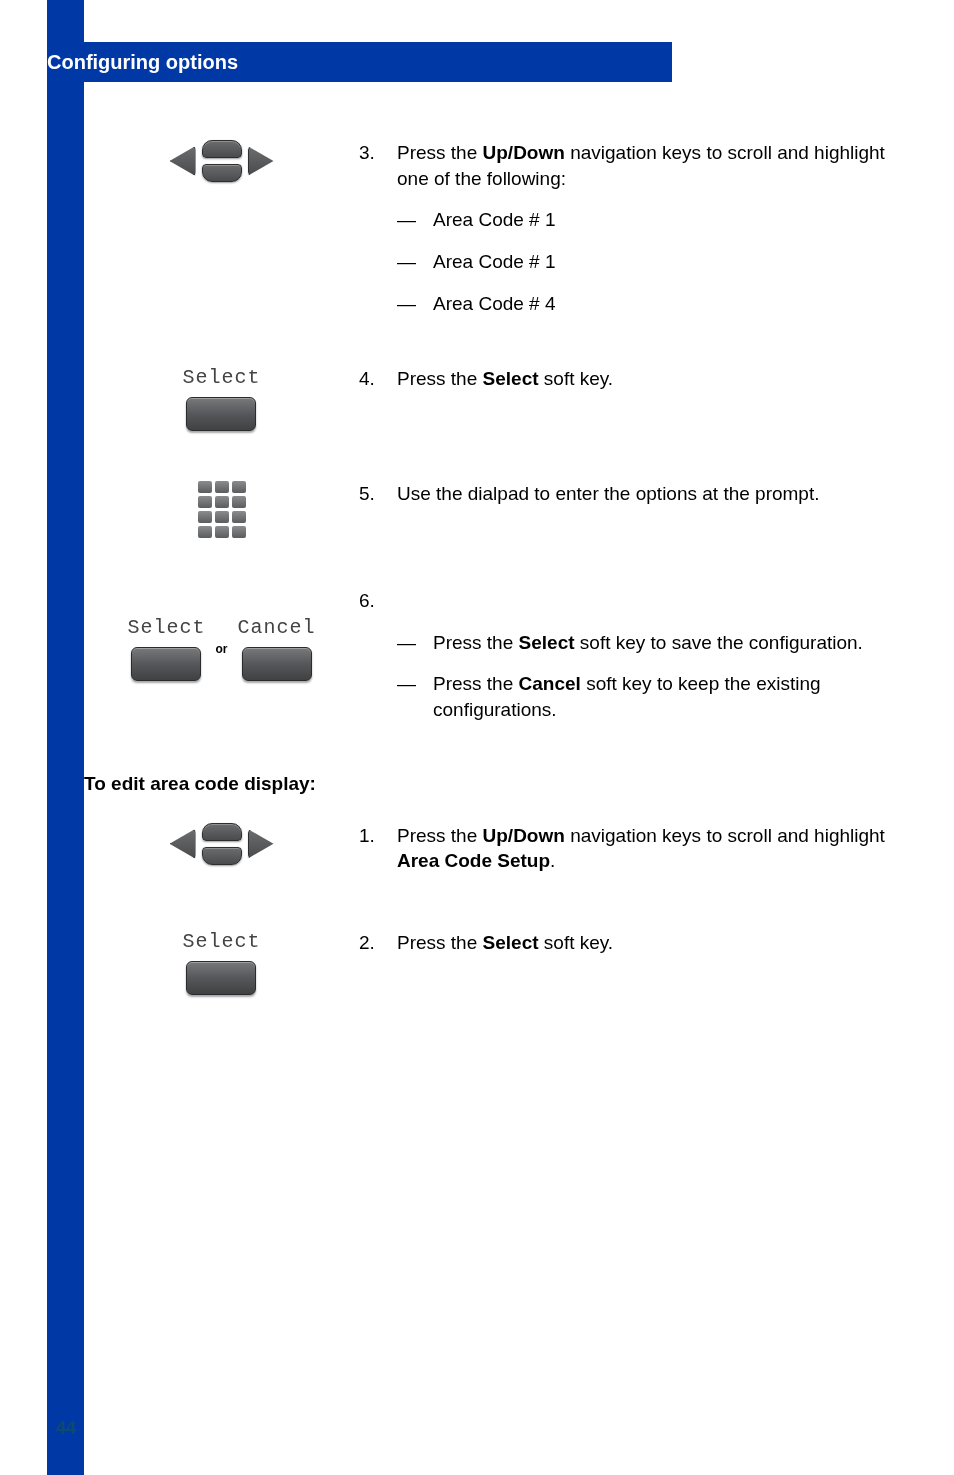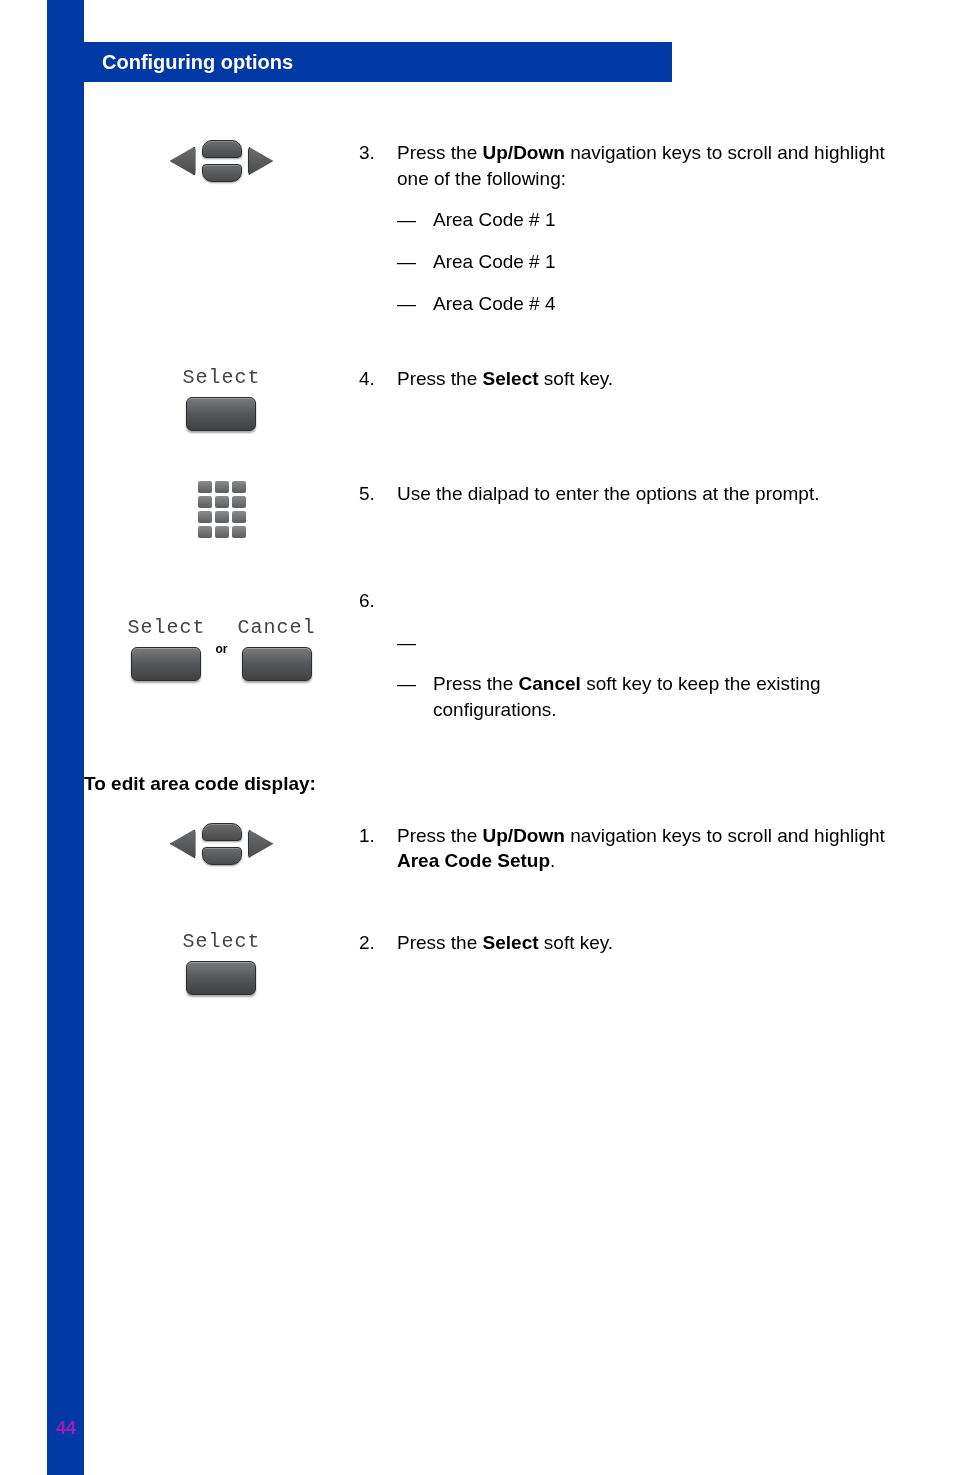--- a/index.html
+++ b/index.html
@@ -23,21 +23,20 @@
     left: 47px;
     top: 42px;
     width: 625px;
     height: 40px;
     background: #0039a6;
     color: #ffffff;
     font-weight: bold;
     font-size: 20px;
     display: flex;
     align-items: center;
-    padding-left: 55px;
     font-family: Arial, Helvetica, sans-serif;
   }
   .content {
     position: absolute;
     left: 84px;
     top: 140px;
     width: 830px;
   }
   .step-row {
     display: flex;
@@ -138,21 +137,21 @@
   }
   .or-text {
     font-weight: bold;
     font-size: 12px;
   }
   
   .page-num {
     position: absolute;
     left: 56px;
     bottom: 36px;
-    color: #a21caf;
+    color: #0c4a6e;
     font-weight: bold;
     font-size: 18px;
   }
 </style>
 </head>
 <body>
 
 <div class="blue-sidebar"></div>
 
 <div class="header-bar">
@@ -247,20 +246,23 @@
           <div class="softkey-btn"></div>
         </div>
       </div>
     </div>
     <div class="text-col">
       <div class="num-list">
         <span class="num">6.</span>
       </div>
       <div class="sub-list">
           <span class="dash">—</span>
+        <span>
+          <span>Press the </span><span class="bold-blue">Select</span><span> soft key to save the configuration.</span>
+        </span>
       </div>
       <div class="sub-list">
           <span class="dash">—</span>
         <span>
           <span>Press the </span><span class="bold-blue">Cancel</span><span> soft key to keep the existing configurations.</span>
         </span>
       </div>
     </div>
   </div>
 

